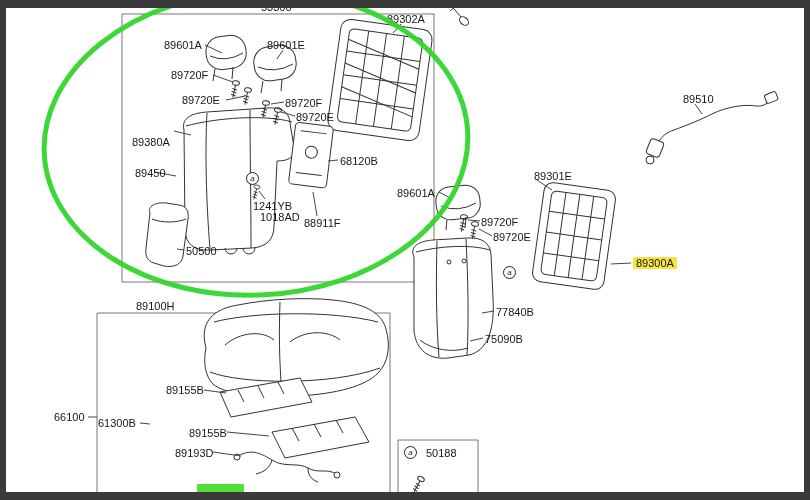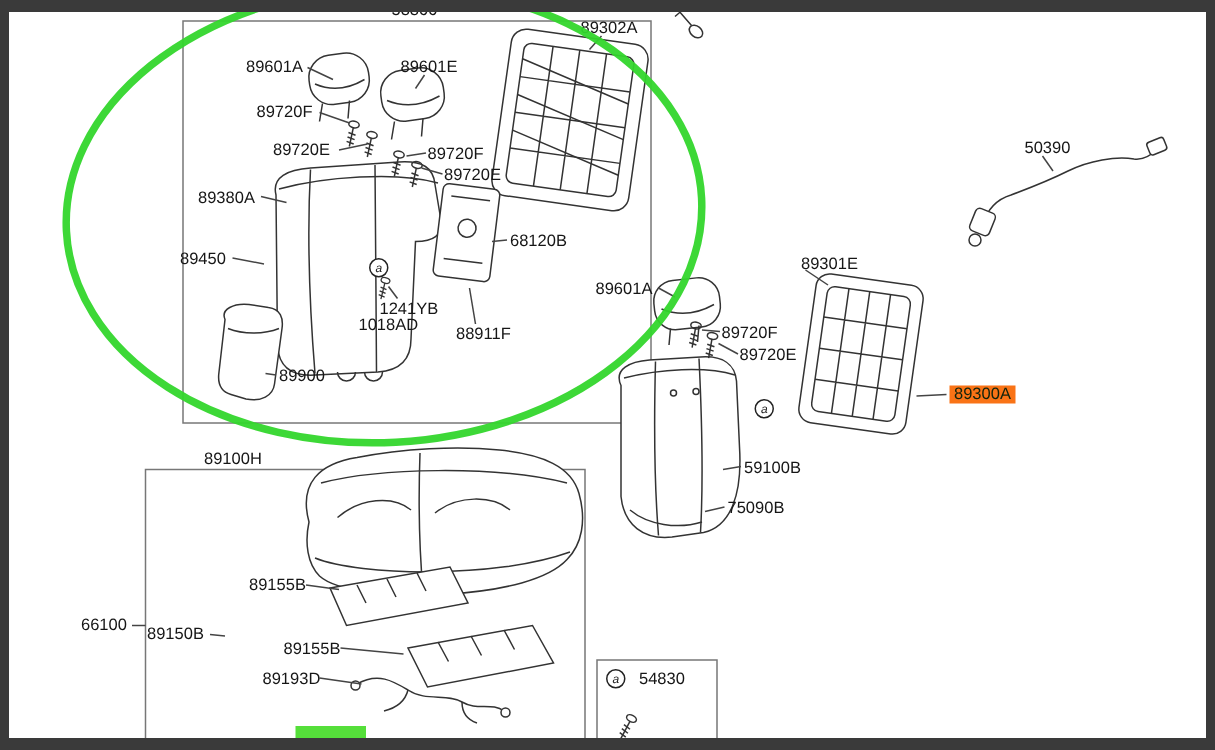--- a/index.html
+++ b/index.html
@@ -6,21 +6,21 @@
   html,body{margin:0;padding:0;background:#3a3a3a;}
   .stage{position:relative;width:810px;height:500px;background:#ffffff;overflow:hidden;
          font-family:"Liberation Sans",sans-serif;}
   .art{position:absolute;left:0;top:0;z-index:10;}
   .ring{position:absolute;left:0;top:0;z-index:40;pointer-events:none;}
   .frame{position:absolute;inset:0;border-style:solid;border-color:#3a3a3a;
          border-width:8px 6px 8px 6px;z-index:50;pointer-events:none;}
   .lbl{position:absolute;z-index:20;font-size:11px;line-height:12px;color:#161616;
        white-space:nowrap;cursor:default;}
   .lbl.bg{background:#ffffff;padding:0 2px;}
-  .lbl.hl{background:#f97316;padding:0 3px;color:#10230c;}
+  .lbl.hl{background:#fde047;padding:0 3px;color:#10230c;}
   .callout{position:absolute;z-index:22;width:11px;height:11px;border:1px solid #222;
            border-radius:50%;background:#fff;font-size:8px;line-height:11px;text-align:center;
            font-style:italic;color:#222;}
   .sliver{position:absolute;left:197px;top:484px;width:47px;height:10px;background:#55df3a;z-index:20;}
 </style>
 </head>
 <body>
 
 <div class="stage">
 
@@ -188,44 +188,44 @@
   </svg>
 
   <div class="lbl" style="left:261px;top:1px">53300</div>
   <div class="lbl" style="left:164px;top:39px">89601A</div>
   <div class="lbl" style="left:267px;top:39px">89601E</div>
   <div class="lbl" style="left:171px;top:69px">89720F</div>
   <div class="lbl" style="left:182px;top:94px">89720E</div>
   <div class="lbl" style="left:285px;top:97px">89720F</div>
   <div class="lbl" style="left:296px;top:111px">89720E</div>
   <div class="lbl" style="left:387px;top:13px">89302A</div>
-  <div class="lbl" style="left:132px;top:126px">89380A</div>
-  <div class="lbl" style="left:120px;top:167px">89450</div>
+  <div class="lbl" style="left:132px;top:136px">89380A</div>
+  <div class="lbl" style="left:135px;top:167px">89450</div>
   <div class="lbl" style="left:340px;top:155px">68120B</div>
   <div class="lbl" style="left:253px;top:200px">1241YB</div>
-  <div class="lbl" style="left:239px;top:211px">1018AD</div>
+  <div class="lbl" style="left:260px;top:211px">1018AD</div>
   <div class="lbl" style="left:304px;top:217px">88911F</div>
-  <div class="lbl" style="left:186px;top:245px">89900</div>
-
-  <div class="lbl" style="left:683px;top:93px">50390</div>
+  <div class="lbl" style="left:186px;top:245px">50500</div>
+
+  <div class="lbl" style="left:683px;top:93px">89510</div>
   <div class="lbl" style="left:534px;top:170px">89301E</div>
   <div class="lbl" style="left:397px;top:187px">89601A</div>
   <div class="lbl" style="left:481px;top:216px">89720F</div>
   <div class="lbl" style="left:493px;top:231px">89720E</div>
-  <div class="lbl" style="left:496px;top:306px">59100B</div>
+  <div class="lbl" style="left:496px;top:306px">77840B</div>
   <div class="lbl" style="left:485px;top:333px">75090B</div>
   <div class="lbl hl" style="left:633px;top:257px">89300A</div>
 
   <div class="lbl bg" style="left:134px;top:300px">89100H</div>
   <div class="lbl" style="left:166px;top:384px">89155B</div>
   <div class="lbl" style="left:189px;top:427px">89155B</div>
   <div class="lbl" style="left:175px;top:447px">89193D</div>
   <div class="lbl" style="left:54px;top:411px">66100</div>
-  <div class="lbl" style="left:98px;top:417px">89150B</div>
-  <div class="lbl" style="left:426px;top:447px">54830</div>
+  <div class="lbl" style="left:98px;top:417px">61300B</div>
+  <div class="lbl" style="left:426px;top:447px">50188</div>
 
   <div class="callout" style="left:246px;top:172px">a</div>
   <div class="callout" style="left:503px;top:266px">a</div>
   <div class="callout" style="left:404px;top:446px">a</div>
 
   <div class="sliver"></div>
 
   <svg class="ring" width="810" height="500" viewBox="0 0 810 500">
     <ellipse cx="256" cy="143" rx="212" ry="152" transform="rotate(-3 256 143)" fill="none" stroke="#33d62c" stroke-width="5" opacity="0.95"></ellipse>
   </svg>

